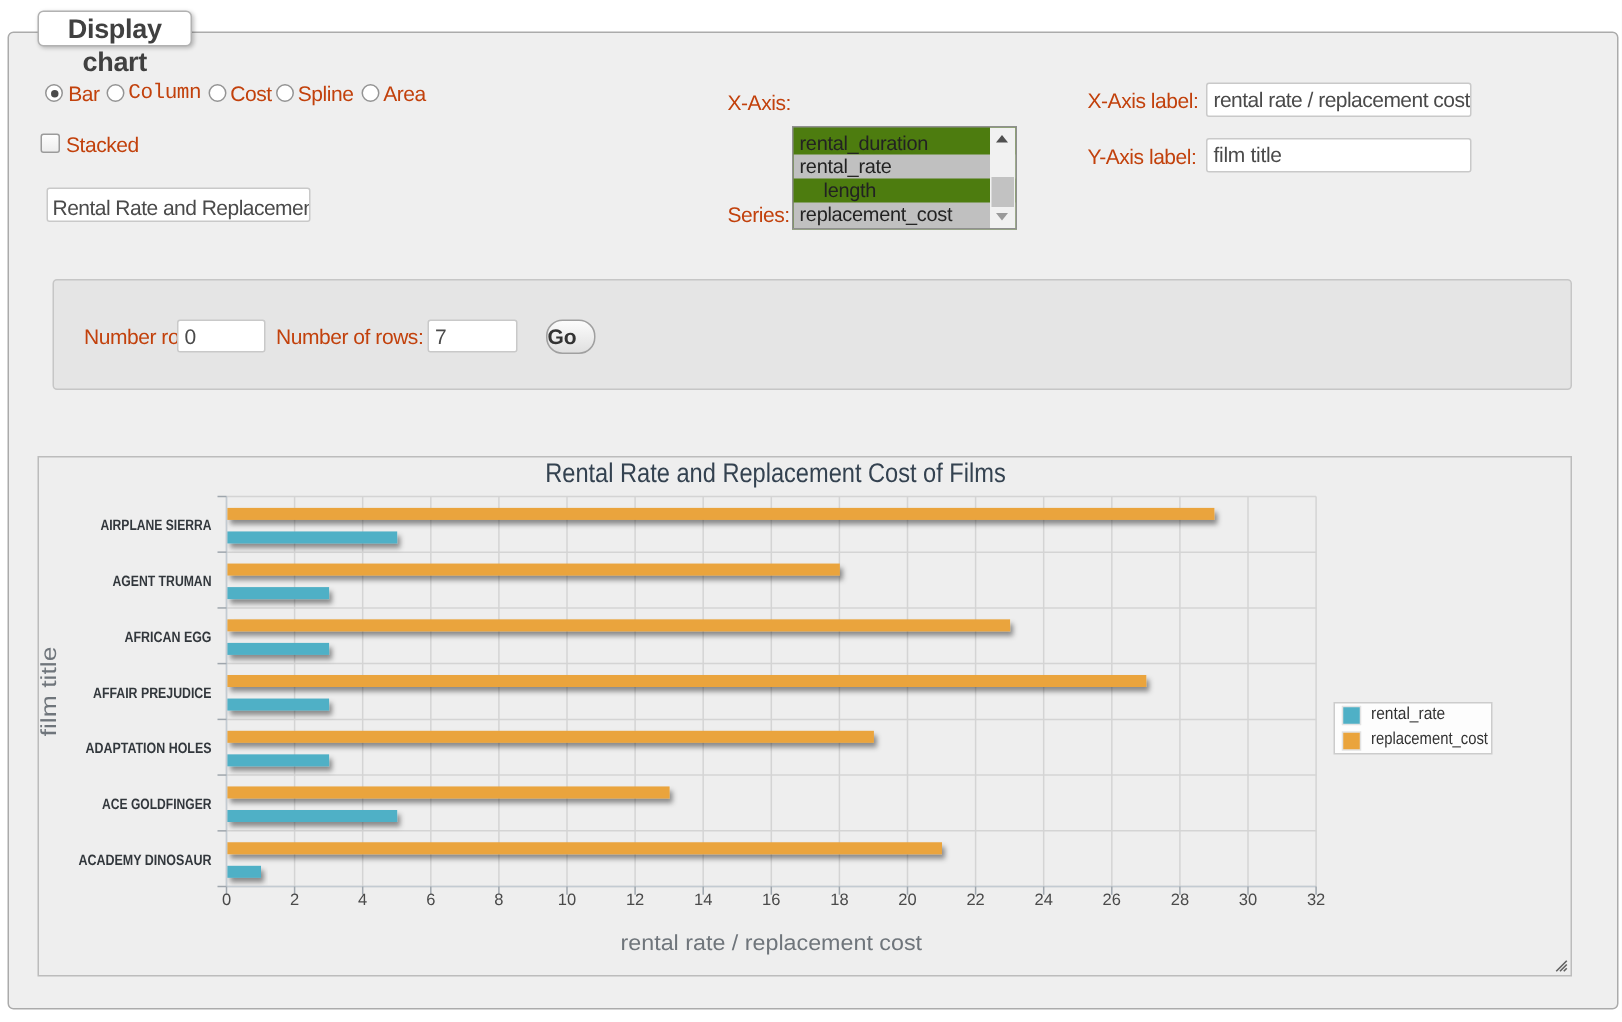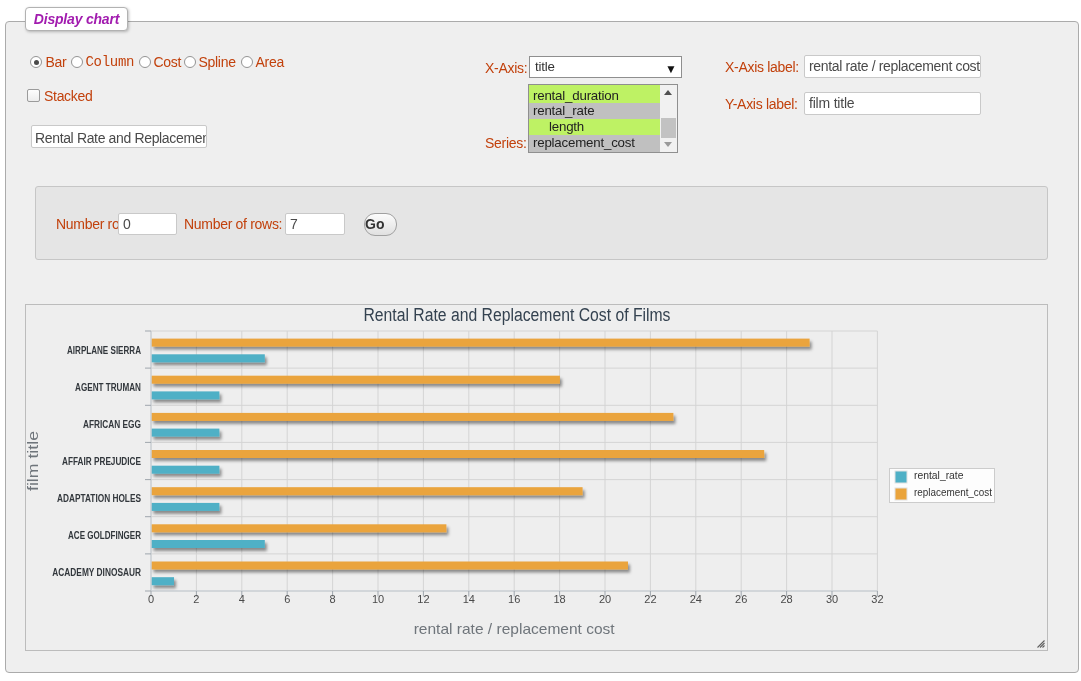--- a/index.html
+++ b/index.html
@@ -11,21 +11,21 @@
   font-size:14px;letter-spacing:-0.2px;color:#4a4a4a;white-space:nowrap;overflow:hidden;}
 .tin span{display:block;padding-left:4px;}
 </style>
 </head>
 <body>
 <div id="page">
 
   <div class="abs" style="left:5px;top:21px;width:1072px;height:650px;background:#efefef;border:1px solid #ababab;border-radius:4px;"></div>
 
   <div class="abs" style="left:25px;top:7px;width:101px;height:22px;background:#fff;border:1px solid #b2b2b2;border-radius:4px;box-shadow:1px 1px 3px rgba(0,0,0,0.25);
-       font-size:14px;font-weight:bold;color:#a21caf;text-align:center;line-height:22px;letter-spacing:-0.2px;font-style:italic;">Display chart</div>
+       font-size:18px;font-weight:bold;color:#404040;text-align:center;line-height:22px;letter-spacing:-0.2px;">Display chart</div>
 
   <div class="abs" style="left:30px;top:56px;width:10px;height:10px;border:1px solid #949494;border-radius:50%;background:#fff;"></div>
   <div class="abs" style="left:33.5px;top:59.5px;width:5px;height:5px;border-radius:50%;background:#4a4a4a;"></div>
   <div class="abs lbl" style="left:45.5px;top:53.5px;">Bar</div>
   <div class="abs" style="left:70.5px;top:56px;width:10px;height:10px;border:1px solid #949494;border-radius:50%;background:#fff;"></div>
   <div class="abs lbl" style="left:85.5px;top:53.5px;font-family:Liberation Mono, monospace;">Column</div>
   <div class="abs" style="left:138.5px;top:56px;width:10px;height:10px;border:1px solid #949494;border-radius:50%;background:#fff;"></div>
   <div class="abs lbl" style="left:153.5px;top:53.5px;">Cost</div>
   <div class="abs" style="left:183.5px;top:56px;width:10px;height:10px;border:1px solid #949494;border-radius:50%;background:#fff;"></div>
   <div class="abs lbl" style="left:198.5px;top:53.5px;">Spline</div>
@@ -33,27 +33,23 @@
   <div class="abs lbl" style="left:255.5px;top:53.5px;">Area</div>
 
   <div class="abs" style="left:27px;top:89px;width:11px;height:11px;border:1px solid #9b9b9b;border-radius:2px;background:linear-gradient(#fdfdfd,#ededed);"></div>
   <div class="abs lbl" style="left:44px;top:88px;">Stacked</div>
 
   <div class="tin" style="left:31px;top:125px;width:174px;height:21px;">
       <span style="line-height:24px;padding-left:3px;letter-spacing:-0.35px;">Rental Rate and Replacement Cost of Films</span>
     </div>
 
   <div class="abs lbl" style="left:485px;top:59.5px;">X-Axis:</div>
-  <div class="abs" style="left:529px;top:56px;width:151px;height:20px;background:#fff;border:1px solid #8f8f8f;">
-    <span style="display:block;padding-left:5px;line-height:20px;font-size:13.3px;letter-spacing:-0.2px;color:#333;">title</span>
-    <span style="position:absolute;right:4px;top:5px;font-size:12px;color:#111;">▼</span>
-  </div>
 
   <div class="abs lbl" style="left:485px;top:134.5px;text-align:right;">Series:</div>
-  <div class="abs" style="left:528px;top:84px;width:148px;height:67px;background:#bef264;border:1px solid #8f8f8f;overflow:hidden;">
+  <div class="abs" style="left:528px;top:84px;width:148px;height:67px;background:#4d7c0f;border:1px solid #8f8f8f;overflow:hidden;">
     <div style="font-size:13.3px;letter-spacing:-0.2px;color:#222;padding-top:2.5px;">
       <div style="height:15.8px;line-height:15.8px;padding-left:4px;">rental_duration</div>
       <div style="height:15.8px;line-height:15.8px;padding-left:4px;background:#c0c0c0;">rental_rate</div>
       <div style="height:15.8px;line-height:15.8px;padding-left:20px;">length</div>
       <div style="height:17.5px;line-height:15.8px;padding-left:4px;background:#c0c0c0;">replacement_cost</div>
     </div>
 
     <div style="position:absolute;right:0;top:0;width:17px;height:67px;background:#f1f1f1;">
       <div style="position:absolute;left:4px;top:5px;width:0;height:0;border-left:4.5px solid transparent;border-right:4.5px solid transparent;border-bottom:5px solid #505050;"></div>
       <div style="position:absolute;left:1px;top:33px;width:15px;height:20px;background:#c2c2c2;"></div>

